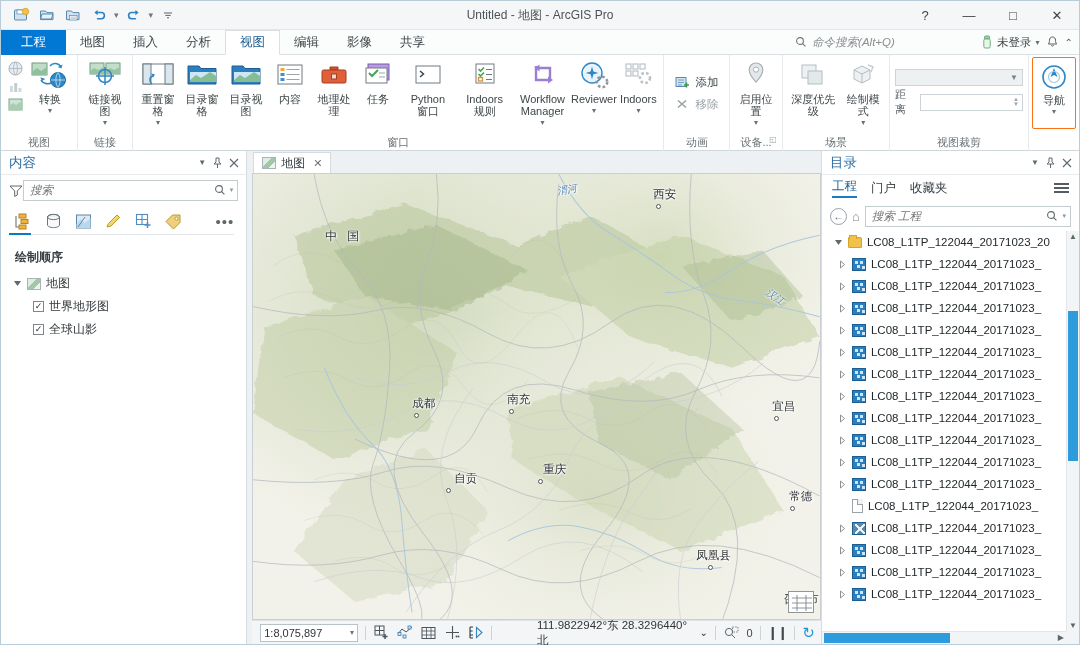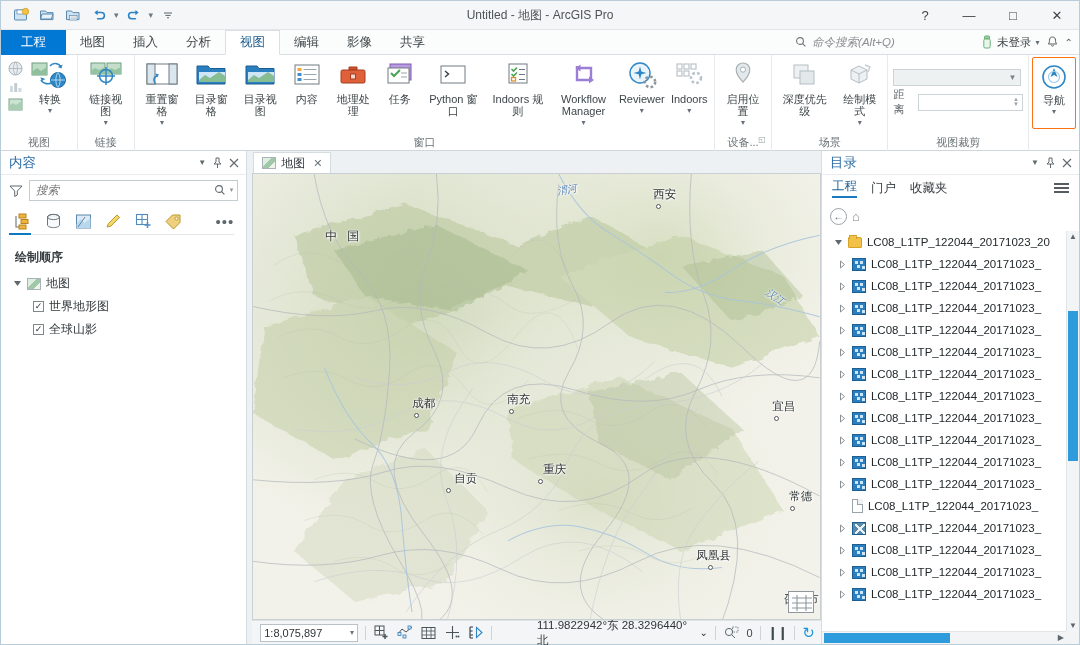--- a/index.html
+++ b/index.html
@@ -76,21 +76,21 @@
 
   .panel { background:#fff; display:flex; flex-direction:column; min-height:0; }
   .panel-head { height:24px; display:flex; align-items:center; padding:0 4px 0 8px;
                 border-bottom:1px solid #e8ecee; flex:0 0 24px; }
   .panel-title { font-size:13.5px; color:#2b6ca3; }
   .panel-head-btns { margin-left:auto; display:flex; align-items:center; gap:7px;
                      color:#5f686d; font-size:11px; padding-right:3px; }
 
   
   .contents { width:250px; border-right:1px solid #d6dcdf; }
-  .c-search { height:30px; display:flex; align-items:center; gap:6px; padding:0 8px; }
+  .c-search { height:30px; display:flex; align-items:center; padding:0 8px; }
   .srch-box { flex:1; height:21px; border:1px solid #c4ccd0; background:#fff; display:flex;
               align-items:center; padding:0 4px; gap:4px; }
   .srch-box input { border:0; outline:0; flex:1; font-size:11.5px; font-style:italic;
                     color:#98a0a5; font-family:inherit; background:transparent; }
   .c-tabs { height:32px; display:flex; align-items:center; gap:2px; padding:0 8px;
             position:relative; }
   .c-tab { width:28px; height:26px; display:flex; align-items:center; justify-content:center;
            border-radius:2px; }
   .c-tabs-underline { position:absolute; left:8px; bottom:2px; width:22px; height:2px;
                       background:#0b7ac0; }
@@ -456,20 +456,41 @@
                 <circle cx="24" cy="18" r="5" fill="none" stroke="#b9c3c8" stroke-width="2.6" stroke-dasharray="2.6 2.2"></circle>
               </svg>
           </div>
           <div class="lb">Indoors</div>
           <div class="car">▾</div>
         </div>
       </div>
       <div class="rgroup-label">窗口</div>
     </div>
 
+    <div class="rgroup">
+      <div class="rgroup-items">
+        <div class="smallcol">
+          <div class="smallbtn">
+            <svg width="15" height="14" viewBox="0 0 15 14">
+                <rect x="1" y="2.5" width="10" height="9" fill="#cfe6f7" stroke="#5b89ad"></rect>
+                <path d="M3 5h6M3 7.5h6M3 10h4" stroke="#6d95b3" stroke-width=".9"></path>
+                <path d="M11.5 7.5v5M9 10h5" stroke="#3e9a4a" stroke-width="1.6"></path>
+              </svg>
+            <span>添加</span>
+          </div>
+          <div class="smallbtn dis">
+            <svg width="15" height="14" viewBox="0 0 15 14">
+                <path d="M3 3.5l8 7M11 3.5l-8 7" stroke="#9aa1a5" stroke-width="1.6"></path>
+              </svg>
+            <span>移除</span>
+          </div>
+        </div>
+      </div>
+      <div class="rgroup-label">动画</div>
+    </div>
 
     <div class="rgroup">
       <div class="rgroup-items">
         <div class="bigbtn">
           <div class="ic">
             <svg width="26" height="32" viewBox="0 0 26 32">
                 <path d="M13 3c4 0 6.8 3 6.8 6.8 0 5-6.8 12.4-6.8 12.4S6.2 14.8 6.2 9.8C6.2 6 9 3 13 3z" fill="#e3e8ea" stroke="#a8b1b6" stroke-width="1.2"></path>
                 <circle cx="13" cy="9.6" r="2.6" fill="#fff" stroke="#a8b1b6"></circle>
               </svg>
           </div>
@@ -860,20 +881,28 @@
         <span class="cat-tab">收藏夹</span>
         <span class="cat-burger">
             <i></i>
             <i></i>
             <i></i>
           </span>
       </div>
       <div class="cat-search">
         <span class="circ-back">←</span>
         <span style="font-size:13px;color:#7d868b;">⌂</span>
+        <div class="srch-box">
+          <input placeholder="搜索 工程" style="">
+          <svg width="12" height="12" viewBox="0 0 12 12">
+              <circle cx="5" cy="5" r="3.4" fill="none" stroke="#5f686d" stroke-width="1.1"></circle>
+              <path d="M7.6 7.6 10.4 10.4" stroke="#5f686d" stroke-width="1.1"></path>
+            </svg>
+          <span style="font-size:7px;color:#8d969b;">▾</span>
+        </div>
       </div>
 
       <div class="cat-tree">
         <div class="cat-row">
           <svg class="twisty" viewBox="0 0 9 9">
               <path d="M1 2h7l-3.5 5z" fill="#5f686d"></path>
             </svg>
           <span class="folder-ico"></span>
           <span>LC08_L1TP_122044_20171023_20</span>
         </div>

